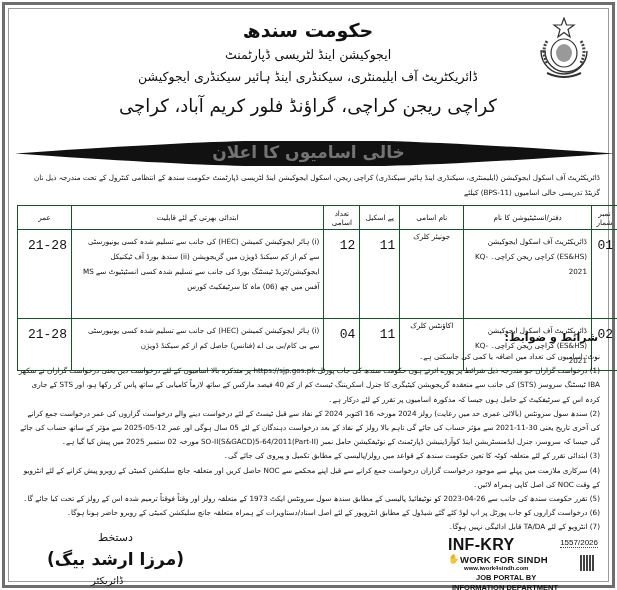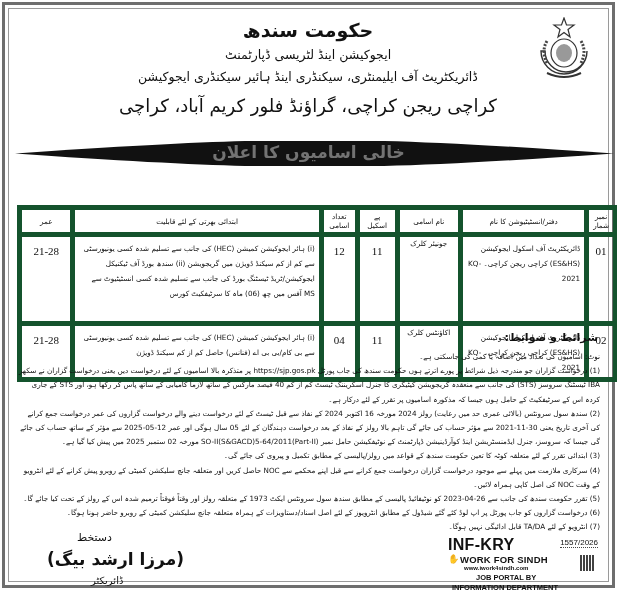--- a/index.html
+++ b/index.html
@@ -46,41 +46,41 @@
     position: absolute; left: 8px; right: 8px; top: 161px; height: 34px;
     font-size: 7.2px; line-height: 15px; text-align: right;
   }
 
   
   .jobs {
     position: absolute; left: 8px; top: 196px; width: 601px;
     border-collapse: collapse; font-size: 7.2px;
   }
   .jobs th, .jobs td {
-    border: 5px solid #14532d; padding: 2px 4px; vertical-align: top; text-align: center;
+    border: 1px solid #14532d; padding: 2px 4px; vertical-align: top; text-align: center;
   }
   .jobs th { height: 24px; vertical-align: middle; font-weight: normal; font-size: 7.2px; }
-  .jobs td.num { font-family: Liberation Serif, serif; font-size: 11px; padding-top: 8px; }
+  .jobs td.num { font-family: Liberation Mono, monospace; font-size: 13px; padding-top: 8px; text-align: right; }
   .jobs td.qual { text-align: right; line-height: 15px; padding-top: 4px; }
   .jobs td.office { text-align: right; line-height: 15px; padding-top: 4px; }
   .jobs tr.r1 td { height: 89px; }
   .jobs tr.r2 td { height: 38px; }
 
   
   .terms-title {
     position: absolute; right: 10px; top: 322px; font-size: 11px; font-weight: bold;
   }
   .terms {
     position: absolute; left: 8px; right: 8px; top: 341px;
     font-size: 7.2px; line-height: 14.2px; text-align: right;
   }
   .terms p { margin: 0; }
 
   
-  .sig-label { position: absolute; left: 68px; top: 522px; font-size: 11px; }
+  .sig-label { position: absolute; left: 89px; top: 522px; font-size: 11px; }
   .sig-name { position: absolute; left: 38px; top: 540px; font-size: 17px; font-weight: bold; }
   .sig-title { position: absolute; left: 82px; top: 566px; font-size: 10px; }
 
   
   .footer {
     position: absolute; right: 10px; top: 527px; width: 150px; height: 58px;
     font-family: "Liberation Sans", sans-serif; text-align: center;
   }
   .inf-code { position: absolute; left: 0; top: 0; font-size: 16px; font-weight: bold; letter-spacing: 0.3px; }
   .inf-num { position: absolute; right: 0; top: 2px; font-size: 8px; border-bottom: 1px dotted #444; }
@@ -123,20 +123,21 @@
     </div>
 
     <div class="banner">
       <svg width="599" height="27" viewBox="0 0 599 27">
         <path d="M0,13.5 Q150,3 230,1 L369,1 Q450,3 599,13.5 Q450,24 369,26 L230,26 Q150,24 0,13.5 Z" fill="#111"></path>
       </svg>
       <div class="banner-text rtl">خالی اسامیوں کا اعلان</div>
     </div>
 
     <div class="intro rtl">
+      <div>ڈائریکٹریٹ آف اسکول ایجوکیشن (ایلیمنٹری، سیکنڈری اینڈ ہائیر سیکنڈری) کراچی ریجن، اسکول ایجوکیشن اینڈ لٹریسی ڈپارٹمنٹ حکومت سندھ کے انتظامی کنٹرول کے تحت مندرجہ ذیل نان گزیٹڈ تدریسی خالی اسامیوں (BPS-11) کیلئے</div>
     </div>
 
     <table class="jobs rtl">
       <colgroup>
         <col style="width:26px">
         <col style="width:128px">
         <col style="width:64px">
         <col style="width:40px">
         <col style="width:36px">
         <col style="width:253px">

